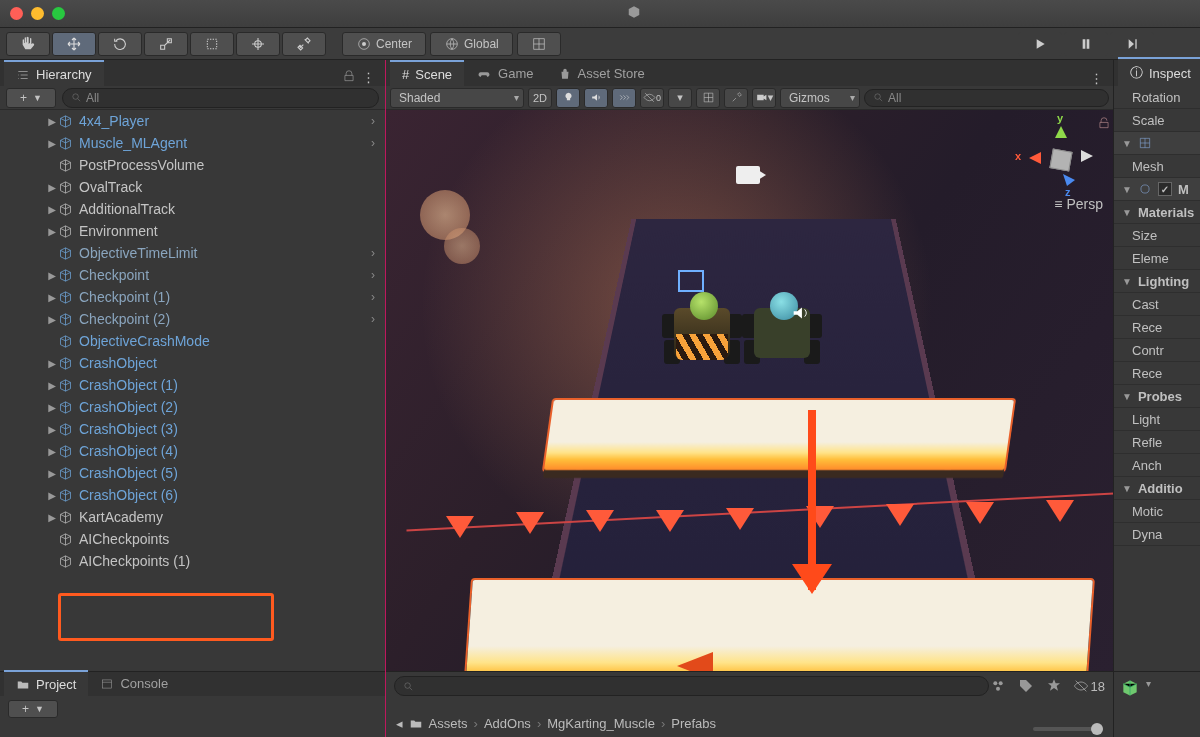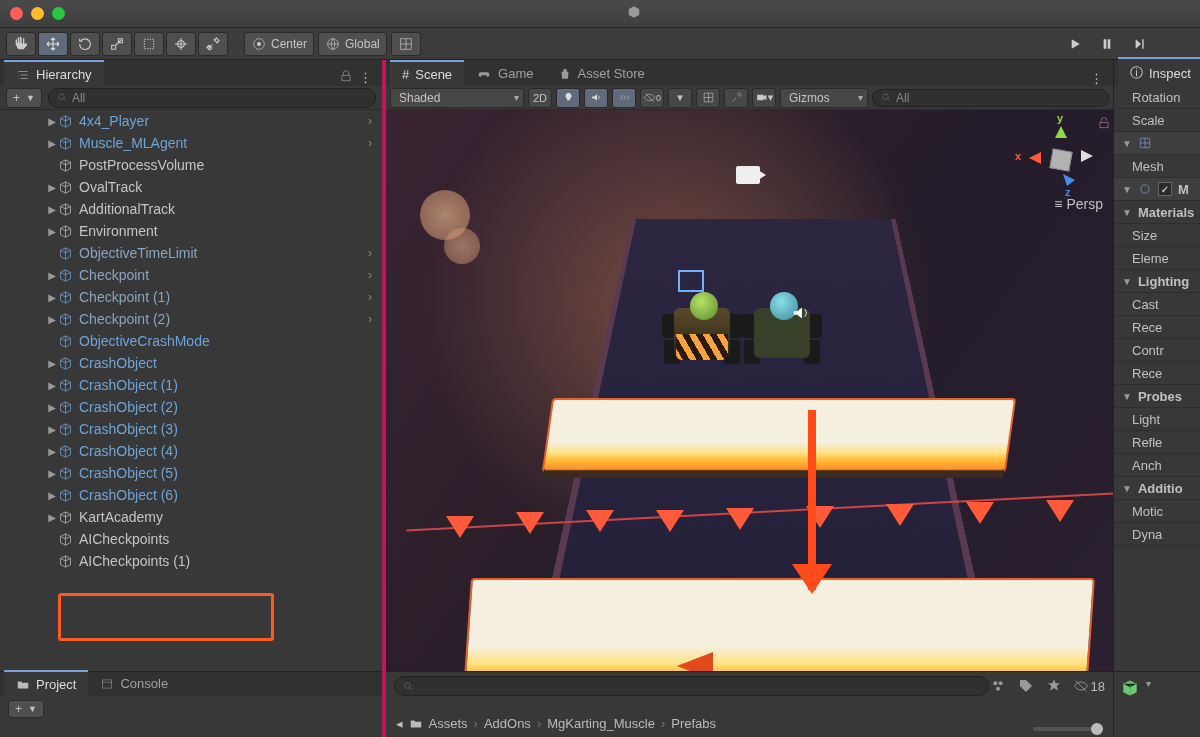--- a/index.html
+++ b/index.html
@@ -25,34 +25,34 @@
   .tl.red{background:#ff5f57;} .tl.yellow{background:#febc2e;} .tl.green{background:#28c840;}
   .titlebar-text{ flex:1; text-align:center; color:#bbb; font-size:14px; display:flex; align-items:center; justify-content:center; gap:6px;}
   .uicon{ width:14px; height:14px; display:inline-block;}
   
   .toolbar {
     height: 32px; background:#3c3c3c;
     display:flex; align-items:center; padding:0 6px; gap:4px;
     border-bottom:1px solid #222;
   }
   .tbtn{
-    height:24px; min-width:28px; padding:0 6px;
+    height:24px; min-width:28px; padding:0 13px;
     background:#4f4f4f; border:1px solid #2a2a2a; border-radius:3px;
     display:inline-flex; align-items:center; justify-content:center;
     color:#c4c4c4; font-size:12px; gap:4px;
   }
   .tbtn.active{ background:#5f6a7a;}
   .tbtn svg{ width:16px; height:16px;}
   .tsep{ width:8px;}
   .tool-group{ display:flex; gap:2px;}
   .play-group{ display:flex; gap:2px; margin-left:auto; margin-right:40px;}
   .play-group .tbtn{ background:#3c3c3c; border-color:#3c3c3c;}
   
   .columns{ display:flex; height: calc(737px - 28px - 32px); }
-  .col-left{ width:386px; background:#383838; display:flex; flex-direction:column; border-right:4px solid #be185d;}
+  .col-left{ width:386px; background:#383838; display:flex; flex-direction:column; border-right:1px solid #be185d;}
   .col-center{ flex:1; background:#383838; display:flex; flex-direction:column; border-right:1px solid #222;}
   .col-right{ width:86px; background:#383838; display:flex; flex-direction:column;}
   
   .panel-tabs{ height:26px; background:#313131; display:flex; align-items:flex-end; padding-left:4px;}
   .tab{ padding:5px 12px; color:#a0a0a0; display:flex; align-items:center; gap:6px; font-size:13px;}
   .tab.active{ background:#383838; color:#ddd; border-top:2px solid #7aa2d8; margin-bottom:-1px;}
   .tab-tools{ margin-left:auto; display:flex; align-items:center; gap:6px; padding-right:8px;}
   .tab-tools svg{ width:14px; height:14px;}
   
   .hier-top{ height:24px; display:flex; align-items:center; padding:2px 6px; gap:6px; background:#383838; border-bottom:1px solid #2a2a2a;}
@@ -540,21 +540,21 @@
           </svg>
         </div>
       <div class="mini">
           <svg viewBox="0 0 24 24">
             <path stroke="#ccc" fill="none" d="M5 19l6-6M17 3l4 4-3 3-4-4z"></path>
           </svg>
         </div>
       <div class="mini"><svg viewBox="0 0 24 24">
             <path fill="#ccc" d="M4 7h12v10H4zM16 10l5-3v10l-5-3z"></path>
           </svg>▾</div>
-      <div class="dd" style="width:88px;">
+      <div class="dd" style="width:80px;">
           <span>Gizmos</span>
         </div>
       <div class="search" style="flex:1;height:18px;">
         <svg width="11" height="11" viewBox="0 0 24 24">
             <circle cx="10" cy="10" r="6" stroke="#888" fill="none"></circle>
             <path stroke="#888" d="M15 15l5 5"></path>
           </svg>
         <span>All</span>
       </div>
     </div>

